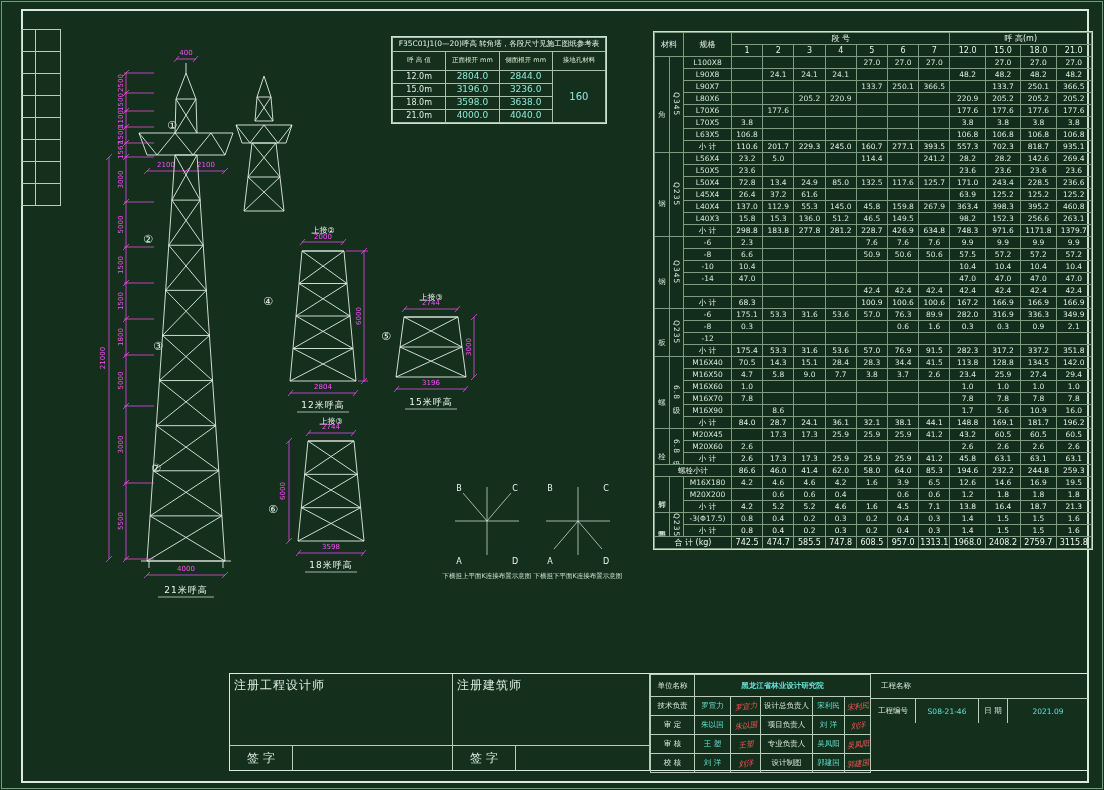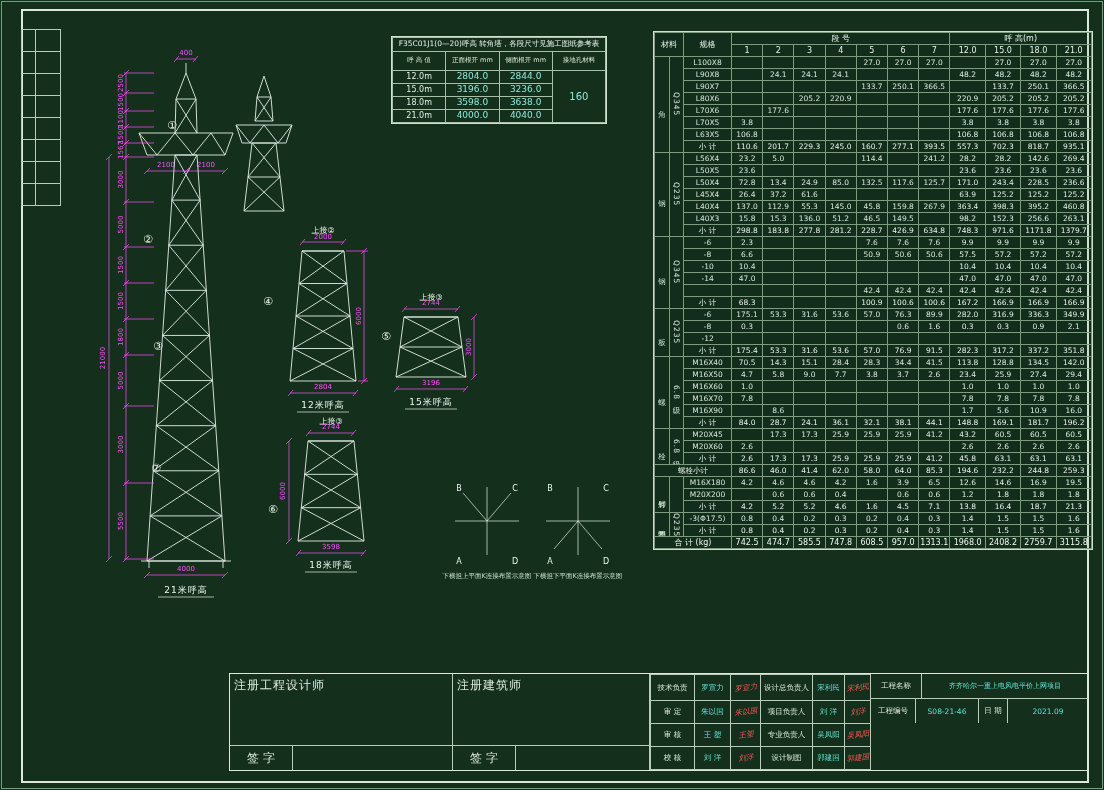--- a/index.html
+++ b/index.html
@@ -919,20 +919,24 @@
       <table class="ctab">
         <colgroup>
           <col style="width:44px">
               <col style="width:36px">
               <col style="width:30px">
           <col style="width:52px">
               <col style="width:32px">
               <col style="width:26px">
         </colgroup>
         <tbody id="ctab-body">
+          <tr>
+            <td>单位名称</td>
+            <td colspan="5" class="cyan bold">黑龙江省林业设计研究院</td>
+          </tr>
         <tr>
                 <td>技术负责</td>
                 <td class="cyan">罗宣力</td>
                 <td class="sig">罗宣力</td>
                 <td>设计总负责人</td>
                 <td class="cyan">宋利民</td>
                 <td class="sig">宋利民</td>
               </tr>
               <tr>
                 <td>审  定</td>
@@ -957,21 +961,20 @@
                 <td>设计制图</td>
                 <td class="cyan">郭建国</td>
                 <td class="sig">郭建国</td>
               </tr>
             </tbody>
       </table>
     </div>
     <div class="sectD">
       <div class="drow" style="height:24px;">
         <div class="dcell" style="width:50px;">工程名称</div>
-        <div class="dcell dval small" style="flex:1;">齐齐哈尔一重上电风电平价上网项目</div>
       </div>
       <div class="drow" style="height:24px;">
         <div class="dcell" style="width:44px;">工程编号</div>
         <div class="dcell dval" style="width:62px;">S08-21-46</div>
         <div class="dcell" style="width:28px;">日 期</div>
         <div class="dcell dval" style="flex:1;">2021.09</div>
       </div>
     </div>
   </div>
 

